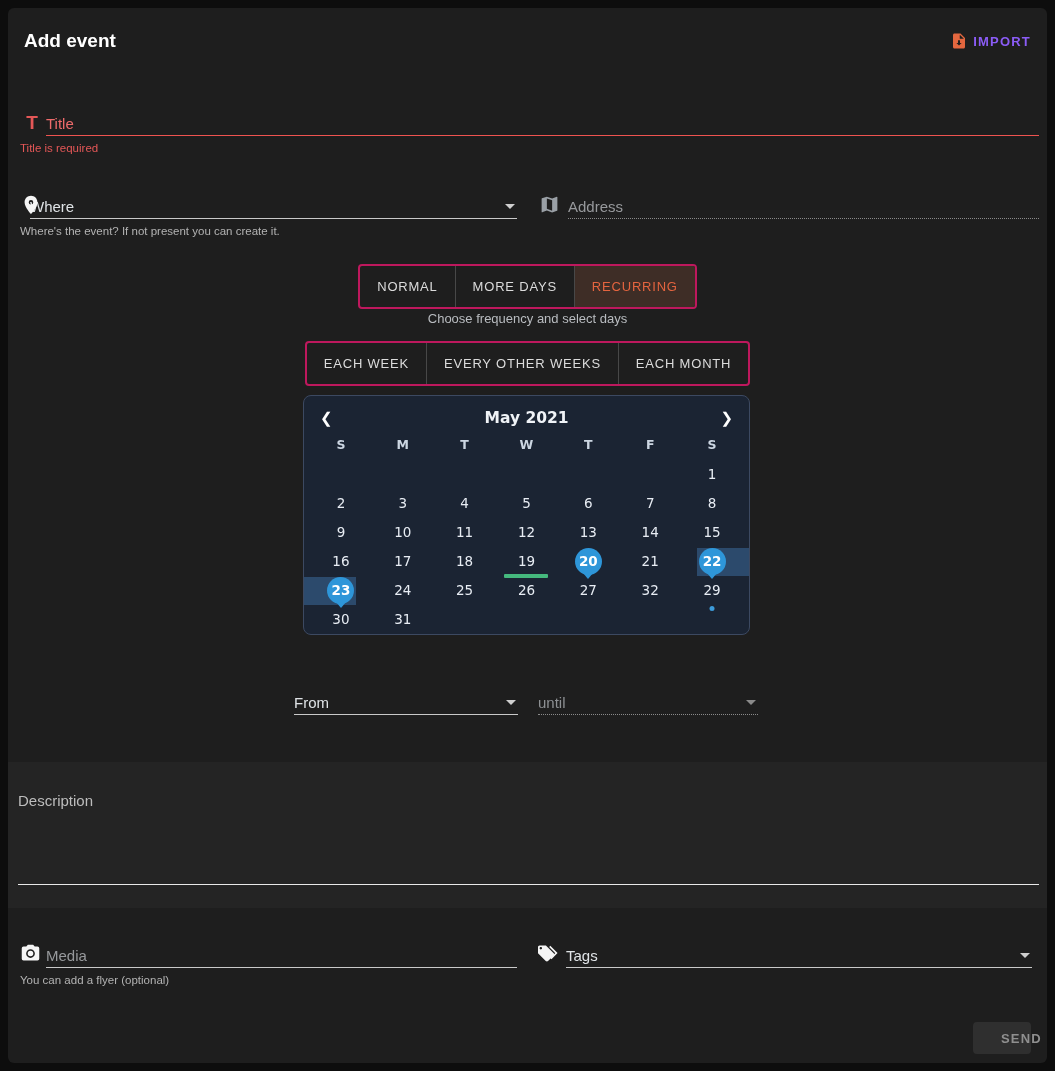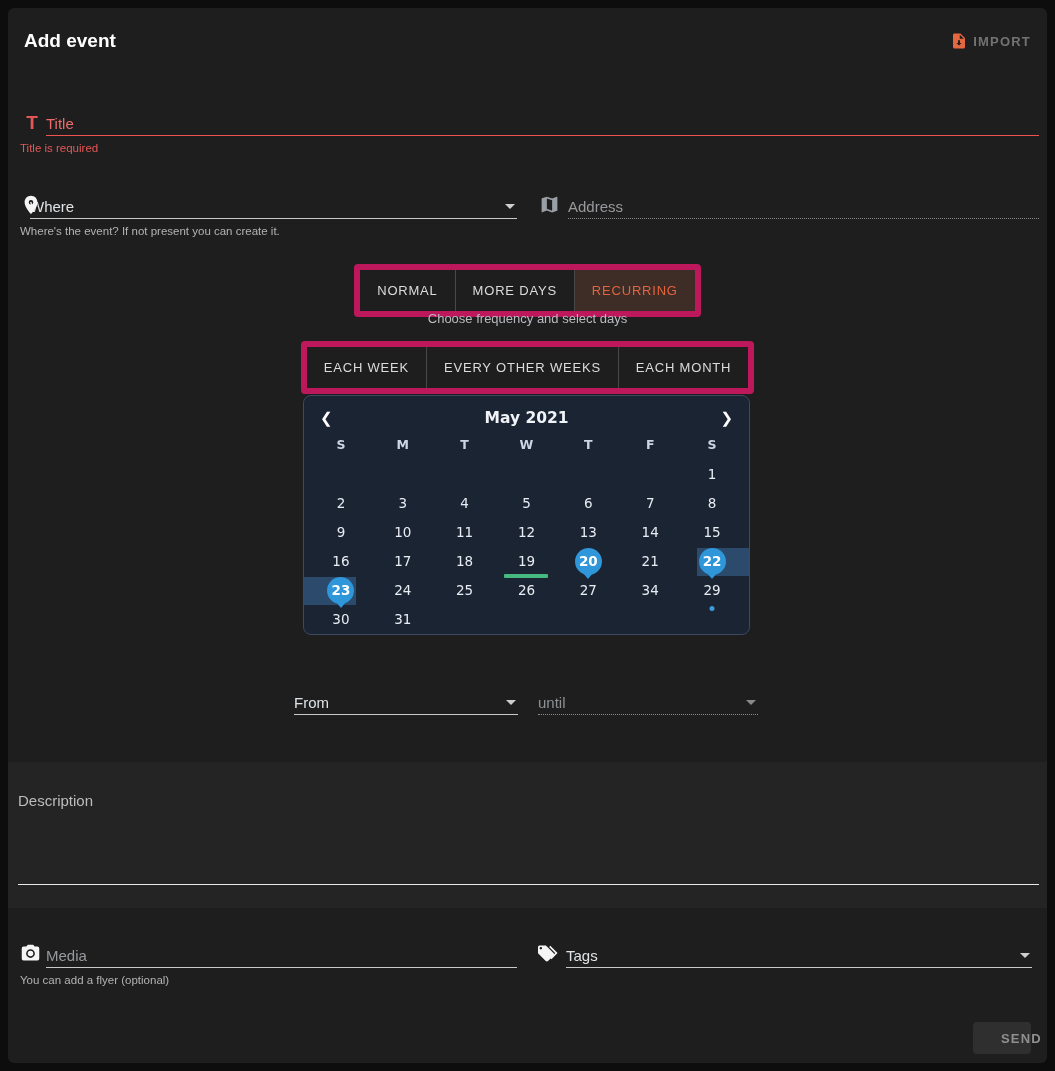--- a/index.html
+++ b/index.html
@@ -5,21 +5,21 @@
   * { margin:0; padding:0; box-sizing:border-box; }
   html,body { width:1055px; height:1071px; }
   body { background:#0d0d0d; font-family:"Liberation Sans", sans-serif; overflow:hidden; }
 
   .card { position:absolute; left:8px; top:8px; width:1039px; height:1055px;
           background:#1e1e1e; border-radius:6px; }
 
   
   .hdr-title { position:absolute; left:16px; top:22px; font-size:19px; font-weight:bold; color:#fff; }
   .import-btn { position:absolute; right:16px; top:24px; display:flex; align-items:center; gap:5px;
-                background:none; border:none; cursor:pointer; color:#737373;
+                background:none; border:none; cursor:pointer; color:#8b5cf6;
                 font-family:"Liberation Sans",sans-serif; font-size:13px; font-weight:600; letter-spacing:1.2px; }
 
   
   .field { position:absolute; }
   .field .f-icon { position:absolute; left:0; top:0; width:24px; height:24px; }
   .field .control { display:flex; align-items:center; height:25px; border-bottom:1px solid #c9c9c9; }
   .field .control.dotted { border-bottom:1px dotted #8a8a8a; }
   .field .control.red { border-bottom:1px solid #ef5350; }
   .field .helper { font-size:11.5px; color:#b3b3b3; margin-top:6px; }
   .field .helper.err { color:#e45757; }
@@ -40,21 +40,21 @@
   .f-from    { left:286px; top:682px; width:224px; }
   .f-until   { left:530px; top:682px; width:220px; }
   .f-media   { left:12px; top:935px; width:497px; }  .f-media .control { margin-left:26px; }
   .f-tags    { left:530px; top:935px; width:494px; } .f-tags .control { margin-left:28px; }
 
   
   .center-row { position:absolute; left:0; width:100%; display:flex; justify-content:center; }
   .tabs { top:256px; }
   .hint { top:303px; font-size:13px; color:#b9bcc0; text-align:left; }
   .freq { top:333px; }
-  .btn-group { display:flex; border:6px solid #be185d; border-radius:4px; overflow:hidden; }
+  .btn-group { display:flex; border:2px solid #be185d; border-radius:4px; overflow:hidden; }
   .btn-group button { background:transparent; border:none; border-left:1px solid #484848; cursor:pointer;
                       color:#dcdcdc; font-family:"Liberation Sans",sans-serif; font-size:13px;
                       letter-spacing:0.8px; padding:13px 17px; }
   .btn-group button:first-child { border-left:none; }
   .btn-group button.sel { background:#3e2d26; color:#e4643f; }
 
   
   .cal { position:absolute; left:295px; top:387px; width:447px; height:240px;
          background:#1b2433; border:1px solid #3c4961; border-radius:8px;
          padding:8px 6px; font-family:"DejaVu Sans",sans-serif; }
@@ -267,21 +267,21 @@
           <div class="cell">
             <span class="day">25</span>
           </div>
           <div class="cell">
             <span class="day">26</span>
           </div>
           <div class="cell">
             <span class="day">27</span>
           </div>
           <div class="cell">
-            <span class="day">34</span>
+            <span class="day">32</span>
           </div>
           <div class="cell">
             <span class="day dot">29</span>
           </div>
         </div>
         <div class="cal-row">
           <div class="cell">
             <span class="day">30</span>
           </div>
           <div class="cell">

